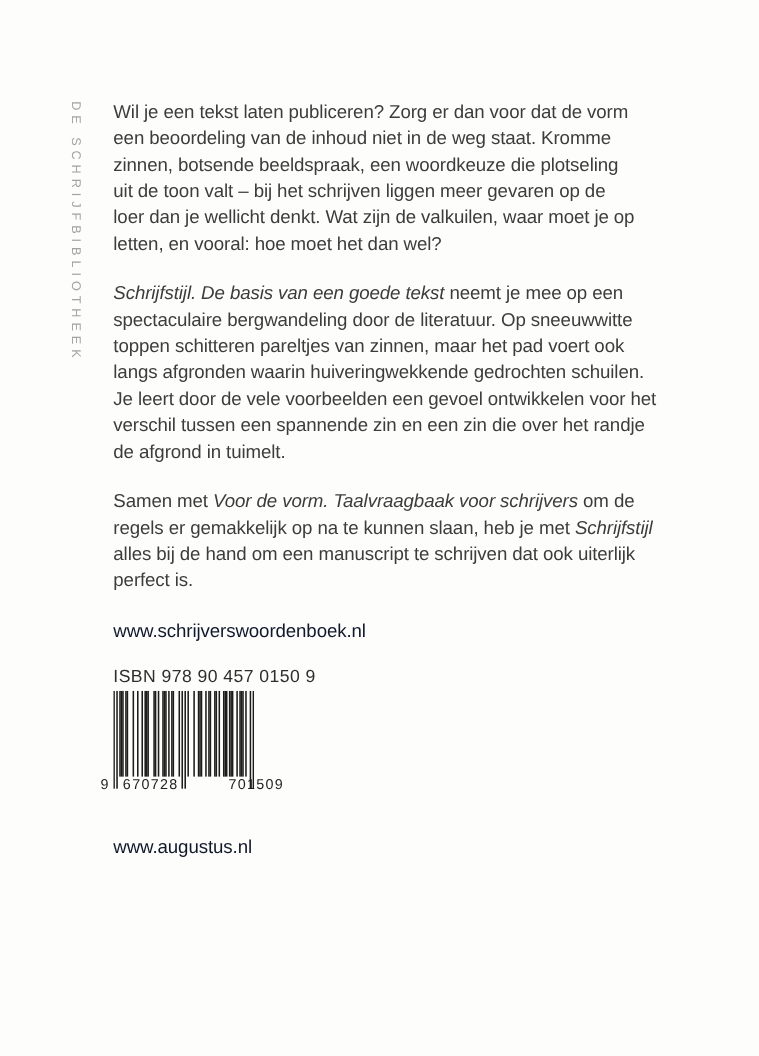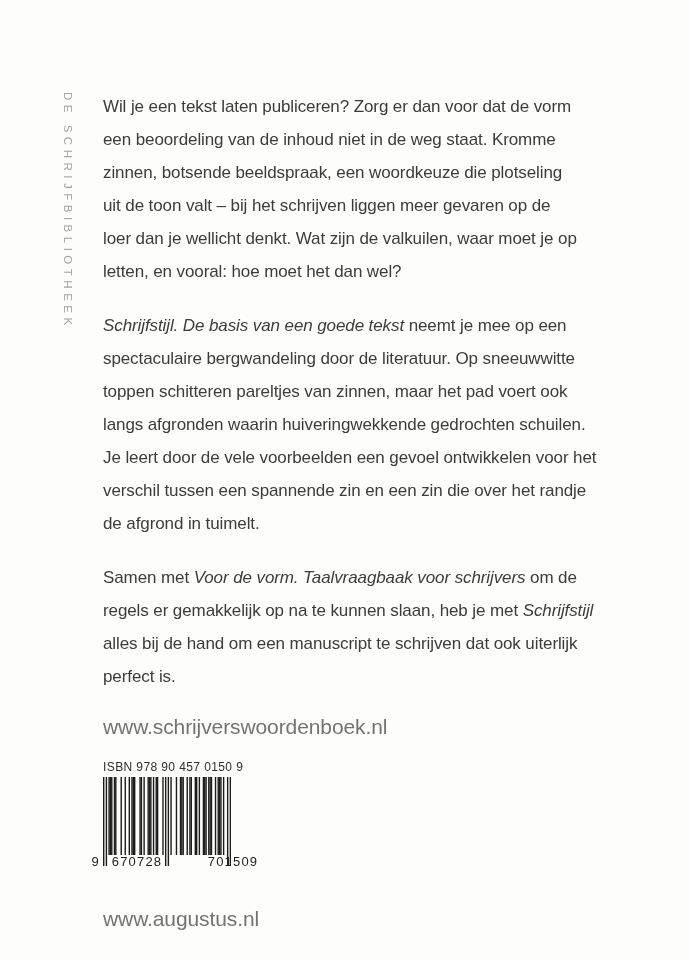--- a/index.html
+++ b/index.html
@@ -23,35 +23,35 @@
   }
   .content {
     position: absolute;
     left: 103px;
     top: 90px;
     width: 545px;
   }
   p.para {
     margin: 0 0 21px 0;
     font-size: 17px;
-    line-height: 33px;
+    line-height: 24px;
     letter-spacing: -0.1px;
     white-space: pre;
   }
   p.para em { font-style: italic; }
   .site {
-    font-size: 21px;
+    font-size: 17px;
     line-height: 26.7px;
     letter-spacing: -0.1px;
-    color: #737373;
+    color: #0f172a;
   }
   .site2 { margin-top: 38px; }
   .barcode-block { margin-top: 19px; }
   .isbn-label {
-    font-size: 12px;
+    font-size: 16px;
     letter-spacing: 0.4px;
     color: #2e2e2e;
     margin-bottom: 3px;
   }
   .bars-wrap {
     position: relative;
     width: 128px;
     height: 91px;
   }
   .bars-wrap svg { display: block; fill: #1c1c1c; }

